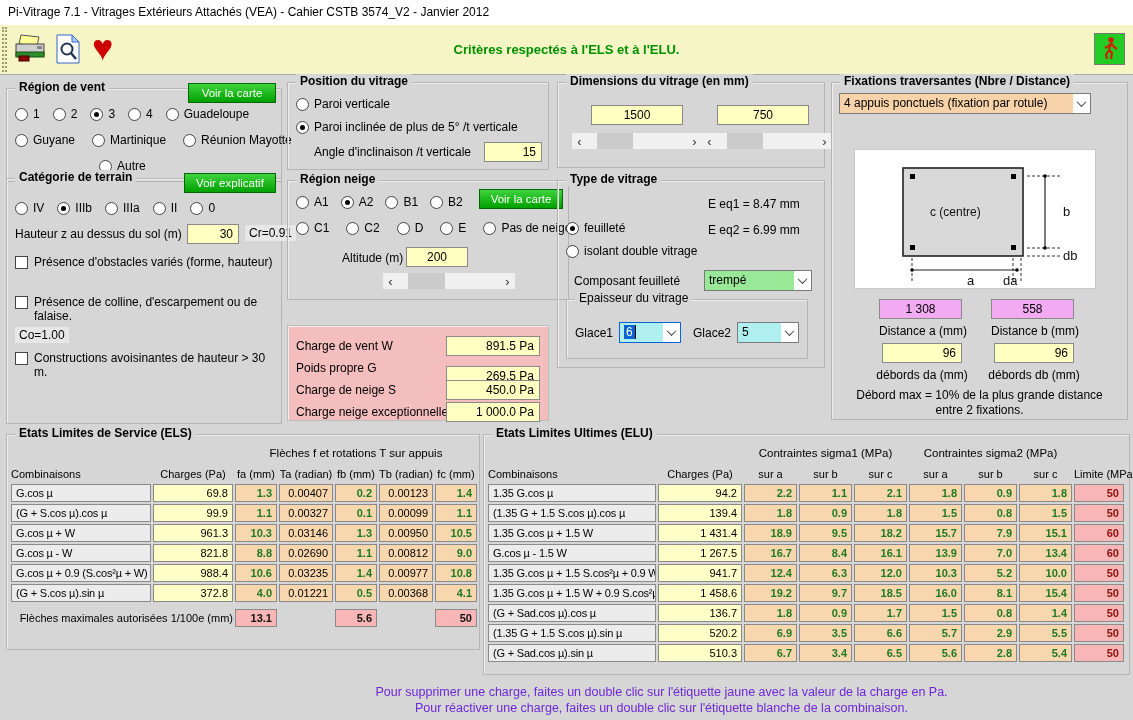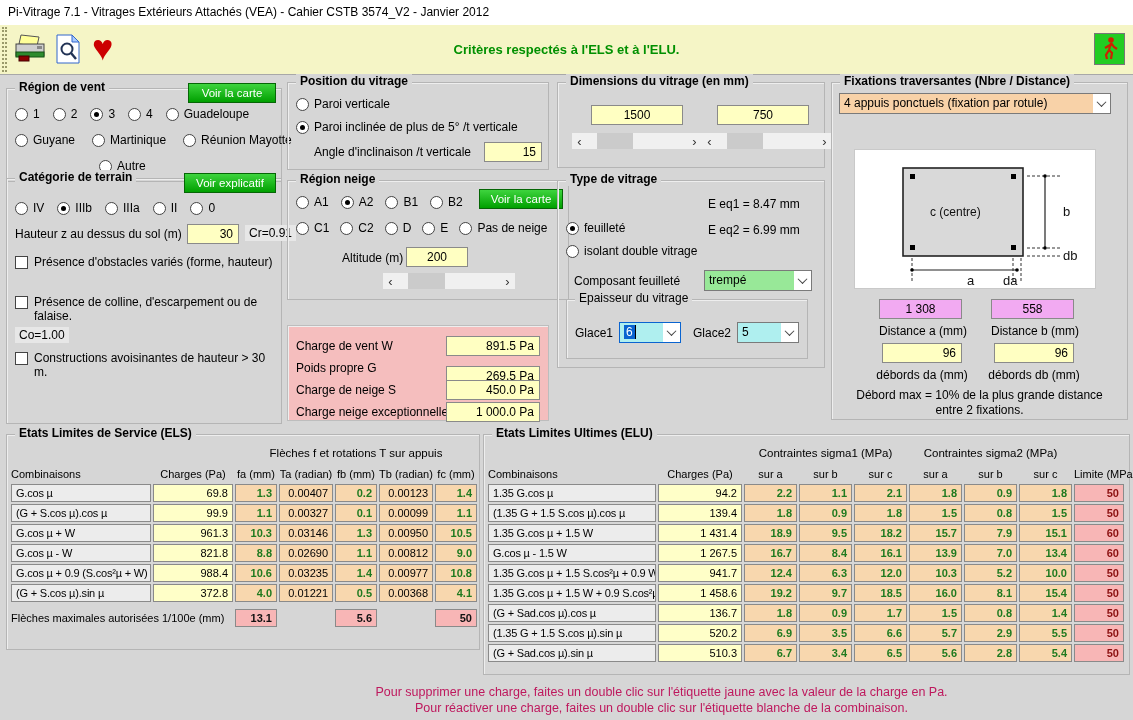--- a/index.html
+++ b/index.html
@@ -63,21 +63,21 @@
 .cell.lim{background:#F8B6B6;color:#8B1010;font-weight:bold;text-align:right;}
 .cell.pinkmax{background:#F8B6B6;color:#111;font-weight:bold;text-align:right;}
 .ftr{margin-top:5px;}
 .ftr-lbl{margin-top:5px;font-size:11px;line-height:18px;white-space:nowrap;}
 .hdr{font-size:11px;line-height:14px;height:15px;white-space:nowrap;overflow:visible;}
 .ghdr{position:absolute;font-size:11.5px;text-align:center;white-space:nowrap;}
 
 
 .diagbox{position:absolute;background:#fff;border:1px solid #c9c9c9;}
 .mfield{position:absolute;background:#F2AAF2;border:1px solid #8a8a8a;height:20px;line-height:18px;text-align:center;font-size:12px;}
-.help{position:absolute;left:190px;right:0;text-align:center;color:#be185d;font-size:12.5px;line-height:16px;}
+.help{position:absolute;left:190px;right:0;text-align:center;color:#6d28d9;font-size:12.5px;line-height:16px;}
 </style>
 </head>
 <body>
 
 <div id="app">
 
   <div class="titlebar">
     <span class="tt">Pi-Vitrage 7.1 - Vitrages Extérieurs Attachés (VEA) - Cahier CSTB 3574_V2 - Janvier 2012</span>
   </div>
 
@@ -230,21 +230,21 @@
         </label>
         <label class="radio">
           <span class="rb"></span>
           <span>B1</span>
         </label>
         <label class="radio">
           <span class="rb"></span>
           <span>B2</span>
         </label>
       </div>
-    <div class="radiorow" style="left:8px;top:40px;gap:11px;">
+    <div class="radiorow" style="left:8px;top:40px;gap:17px;">
         <label class="radio">
           <span class="rb"></span>
           <span>C1</span>
         </label>
         <label class="radio">
           <span class="rb"></span>
           <span>C2</span>
         </label>
         <label class="radio">
           <span class="rb"></span>
@@ -330,21 +330,21 @@
       <span class="lab" style="left:126px;top:26px;">Glace2</span>
       <div class="combo" style="left:170px;top:22px;width:62px;">
         <span class="combo-val" style="background:#AFEFEF;">5</span>
         <span class="combo-arrow"></span>
       </div>
     </div>
   </div>
 
   <div class="panel" style="left:831px;top:82px;width:297px;height:338px;">
     <span class="ptitle">Fixations traversantes (Nbre / Distance)</span>
-    <div class="combo" style="left:7px;top:10px;width:272px;">
+    <div class="combo" style="left:7px;top:10px;width:252px;">
       <span class="combo-val" style="background:#F8D2A8;">4 appuis ponctuels (fixation par rotule)</span>
       <span class="combo-arrow"></span>
     </div>
     <div class="diagbox" style="left:22px;top:66px;width:242px;height:140px;">
       <svg width="240" height="138" viewBox="0 0 240 138">
         <rect x="48" y="18" width="120" height="88" fill="#D9D9D9" stroke="#222" stroke-width="1.6"></rect>
         <rect x="55" y="24" width="5" height="5" fill="#000"></rect>
         <rect x="156" y="24" width="5" height="5" fill="#000"></rect>
         <rect x="55" y="95" width="5" height="5" fill="#000"></rect>
         <rect x="156" y="95" width="5" height="5" fill="#000"></rect>
@@ -425,21 +425,21 @@
         <div class="cell val grn">1.4</div>
         <div class="cell val">0.00977</div>
         <div class="cell val grn">10.8</div>
         <div class="cell lbl">(G + S.cos µ).sin µ</div>
         <div class="cell chg">372.8</div>
         <div class="cell val grn">4.0</div>
         <div class="cell val">0.01221</div>
         <div class="cell val grn">0.5</div>
         <div class="cell val">0.00368</div>
         <div class="cell val grn">4.1</div>
-        <div class="ftr-lbl" style="grid-column: 1 / 3;">Flèches maximales autorisées 1/100e (mm)</div>
+        <div class="ftr-lbl" style="grid-column: 1 / 3; text-align: right;">Flèches maximales autorisées 1/100e (mm)</div>
         <div class="cell pinkmax ftr" style="grid-column: 3;">13.1</div>
         <div class="cell pinkmax ftr" style="grid-column: 5;">5.6</div>
         <div class="cell pinkmax ftr" style="grid-column: 7;">50</div>
       </div>
   </div>
 
   <div class="panel" style="left:483px;top:434px;width:647px;height:241px;">
     <span class="ptitle">Etats Limites Ultimes (ELU)</span>
     <div class="ghdr" style="left:260px;width:163px;top:12px;">Contraintes sigma1 (MPa)</div>
     <div class="ghdr" style="left:425px;width:163px;top:12px;">Contraintes sigma2 (MPa)</div>

